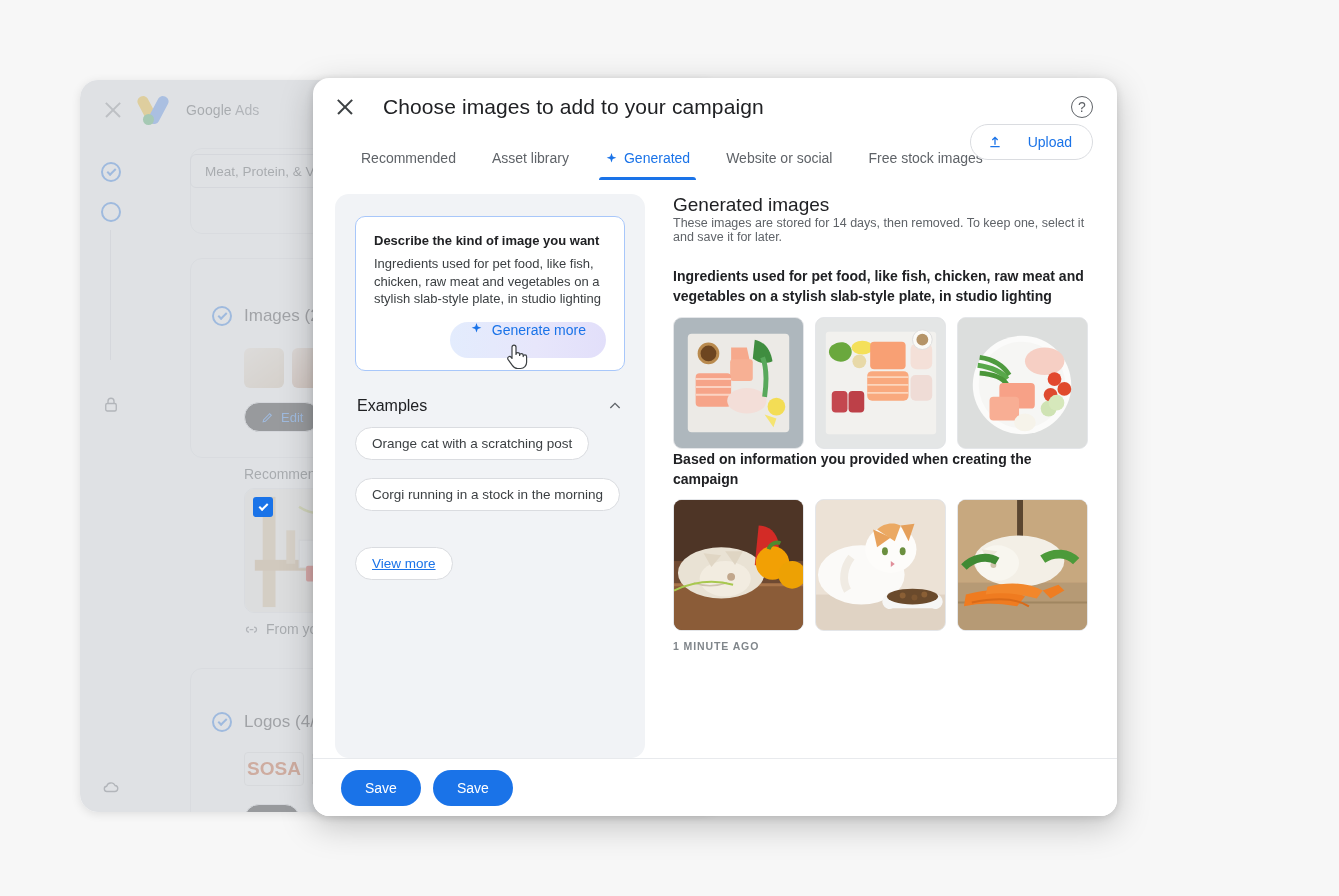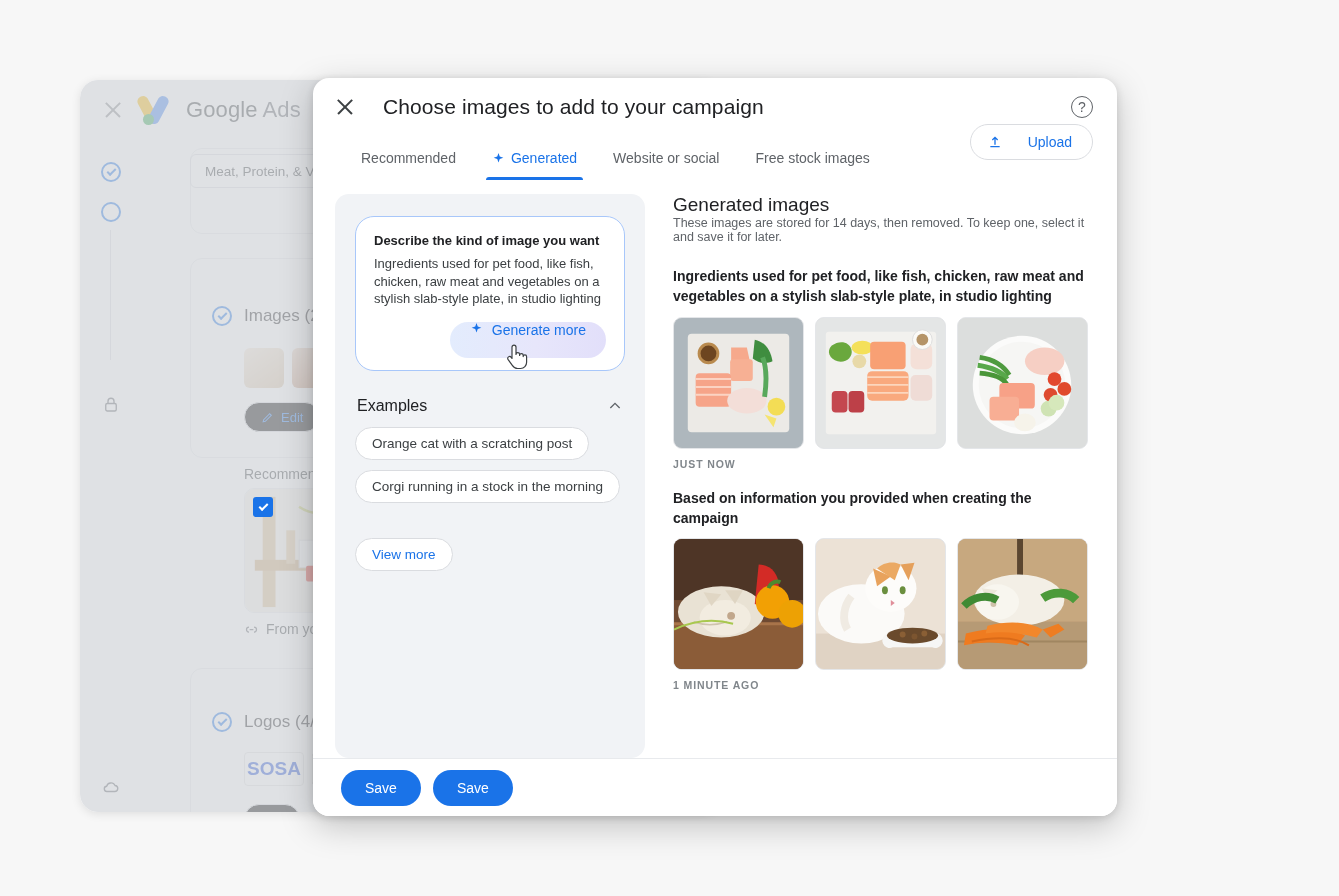--- a/index.html
+++ b/index.html
@@ -39,21 +39,21 @@
   }
   .ads-logo .bar2 {
     position: absolute; left: 15px; top: 0; width: 11px; height: 30px;
     background: #4285f4; border-radius: 5px; transform: rotate(28deg);
     transform-origin: 50% 50%;
   }
   .ads-logo .dot {
     position: absolute; left: 5px; bottom: 0; width: 11px; height: 11px;
     border-radius: 50%; background: #34a853;
   }
-  .ads-word { font-size: 22px; color: #3c4043; letter-spacing: .1px; white-space: nowrap; }
+  .ads-word { font-size: 14px; color: #3c4043; letter-spacing: .1px; white-space: nowrap; }
   .ads-word b { font-weight: 400; color: #3c4043; }
   .ads-word span { color: #5f6368; }
 
   .bg-rail { position: absolute; left: 0; top: 60px; width: 62px; bottom: 0; background: #fff; }
   .rail-check {
     position: absolute; left: 21px; width: 20px; height: 20px; border-radius: 50%;
     border: 2px solid #1a73e8; display: flex; align-items: center; justify-content: center;
   }
   .rail-check .tick {
     width: 9px; height: 5px; border-left: 2px solid #1a73e8; border-bottom: 2px solid #1a73e8;
@@ -95,21 +95,21 @@
     position: absolute; left: 8px; top: 8px; width: 20px; height: 20px; border-radius: 3px;
     background: #1a73e8; display: flex; align-items: center; justify-content: center; z-index: 2;
   }
   .bg-recimg .chk i {
     width: 9px; height: 5px; border-left: 2px solid #fff; border-bottom: 2px solid #fff;
     transform: rotate(-45deg) translate(1px,-1px); display: block;
   }
   .bg-logo-row { position: absolute; display: flex; gap: 8px; align-items: center; }
   .logo-chip {
     border: 1px solid #e0e0e0; border-radius: 4px; display: flex; align-items: center;
-    justify-content: center; background: #fff; font-weight: 700; color: #1d4ed8;
+    justify-content: center; background: #fff; font-weight: 700; color: #c2410c;
   }
 
   
   .scrim {
     position: absolute; left: 80px; top: 80px; width: 640px; height: 732px;
     border-radius: 18px; background: rgba(210,213,217,.72);
   }
 
   
   .dialog {
@@ -159,43 +159,43 @@
 
   .dlg-body { position: relative; height: calc(738px - 58px - 44px - 58px); display: flex; gap: 0; padding: 14px 24px 0 22px; }
 
   
   .gen-panel {
     width: 310px; flex: 0 0 310px; background: #f1f3f6; border-radius: 14px;
     padding: 22px 20px; height: 564px; overflow: hidden;
   }
   .gen-title { font-size: 19px; color: #202124; font-weight: 400; margin-bottom: 14px; }
   .prompt-card {
-    border: 1px solid #a8c7fa; border-radius: 19px; background: #fff; padding: 16px 18px 12px;
+    border: 1px solid #a8c7fa; border-radius: 10px; background: #fff; padding: 16px 18px 12px;
   }
   .prompt-label { font-size: 13px; font-weight: 700; color: #202124; margin-bottom: 7px; }
   .prompt-text { font-size: 13px; line-height: 1.35; color: #3c4043; }
   .gen-more-row { display: flex; justify-content: flex-end; margin-top: 14px; }
   .gen-more {
     position: relative; height: 36px; border-radius: 18px; padding: 0 20px;
     display: flex; align-items: flex-start; gap: 9px; font-size: 14px; color: #1a73e8;
     background: linear-gradient(90deg,#e3ecfd 0%,#e7e6fb 55%,#e2dffa 100%); cursor: pointer;
   }
   .cursor-hand { position: absolute; left: 56px; top: 22px; width: 22px; height: 26px; }
 
   .examples-head {
     display: flex; align-items: center; justify-content: space-between;
     margin: 26px 2px 12px; font-size: 16px; color: #202124;
   }
   .chev { width: 16px; height: 16px; color: #5f6368; cursor: pointer; }
-  .chips { display: flex; flex-direction: column; gap: 10px; align-items: flex-start; }
+  .chips { display: flex; flex-direction: column; gap: 18px; align-items: flex-start; }
   .chip {
     border: 1px solid #dadce0; border-radius: 18px; background: #fff;
     padding: 8px 16px; font-size: 13.5px; color: #3c4043; cursor: pointer;
   }
-  .chip.link { color: #1a73e8; margin-top: 25px; }
+  .chip.link { color: #1a73e8; margin-top: 18px; text-decoration: underline; }
 
   
   .results { flex: 1 1 auto; padding-left: 28px; overflow: hidden; }
   .res-title { font-size: 19px; color: #202124; margin-bottom: 0; }
   .res-sub { font-size: 12.5px; color: #5f6368; margin-bottom: 22px; }
   .grp-title { font-size: 14px; font-weight: 700; color: #202124; line-height: 1.45; margin-bottom: 10px; max-width: 530px; }
   .grid { display: flex; gap: 11px; }
   .ph {
     width: 131px; height: 132px; border-radius: 9px; overflow: hidden; cursor: pointer;
     border: 1px solid #e4e6e9; background: #ddd; flex: 0 0 auto; position: relative;
@@ -336,20 +336,23 @@
 
     <div class="dlg-head">
       <div class="dlg-close"></div>
       <div class="dlg-title">Choose images to add to your campaign</div>
       <div class="dlg-help">?</div>
     </div>
 
     <div class="tabs">
       <div class="tab">
         <span>Recommended</span>
+      </div>
+      <div class="tab">
+        <span>Asset library</span>
       </div>
       <div class="tab active">
         <svg class="spark" viewBox="0 0 24 24" fill="#1a73e8">
             <path d="M12 1.8l2.3 6.6 6.6 2.3-6.6 2.3L12 19.6l-2.3-6.6L3.1 10.7l6.6-2.3z"></path>
           </svg>
         <span>Generated</span>
       </div>
       <div class="tab">
         <span>Website or social</span>
       </div>
@@ -467,21 +470,20 @@
               <path d="M42 36c6 14 6 32 2 48" stroke="#fbc58e" stroke-width="2.5" fill="none"></path>
               <rect x="66" y="56" width="38" height="42" rx="4" fill="#f6cfc7"></rect>
               <circle cx="82" cy="32" r="14" fill="#fcfbf8" stroke="#e2e2e0"></circle>
               <circle cx="82" cy="32" r="10" fill="#c7d15a"></circle>
               <path d="M100 22c10 6 14 16 12 28" stroke="#4fa03c" stroke-width="6" fill="none"></path>
               <path d="M108 26c6 8 8 18 4 26" stroke="#5caa45" stroke-width="6" fill="none"></path>
               <path d="M104 66c10 6 14 18 8 30-8 6-16 2-18-8z" fill="#f5ded6"></path>
             </svg>
           </div>
         </div>
-        <div class="stamp">JUST NOW</div>
 
         <div class="grp-title">Based on information you provided when creating the campaign</div>
         <div class="grid">
           <div class="ph">
             <svg viewBox="0 0 131 132" preserveAspectRatio="none">
               <rect width="131" height="132" fill="#6f4a32"></rect>
               <rect y="0" width="131" height="62" fill="#4e3526"></rect>
               <rect y="86" width="131" height="46" fill="#8b5c38"></rect>
               <path d="M0 86h131" stroke="#a8744a" stroke-width="3"></path>
               <ellipse cx="48" cy="74" rx="44" ry="26" fill="#e9e2d4"></ellipse>

